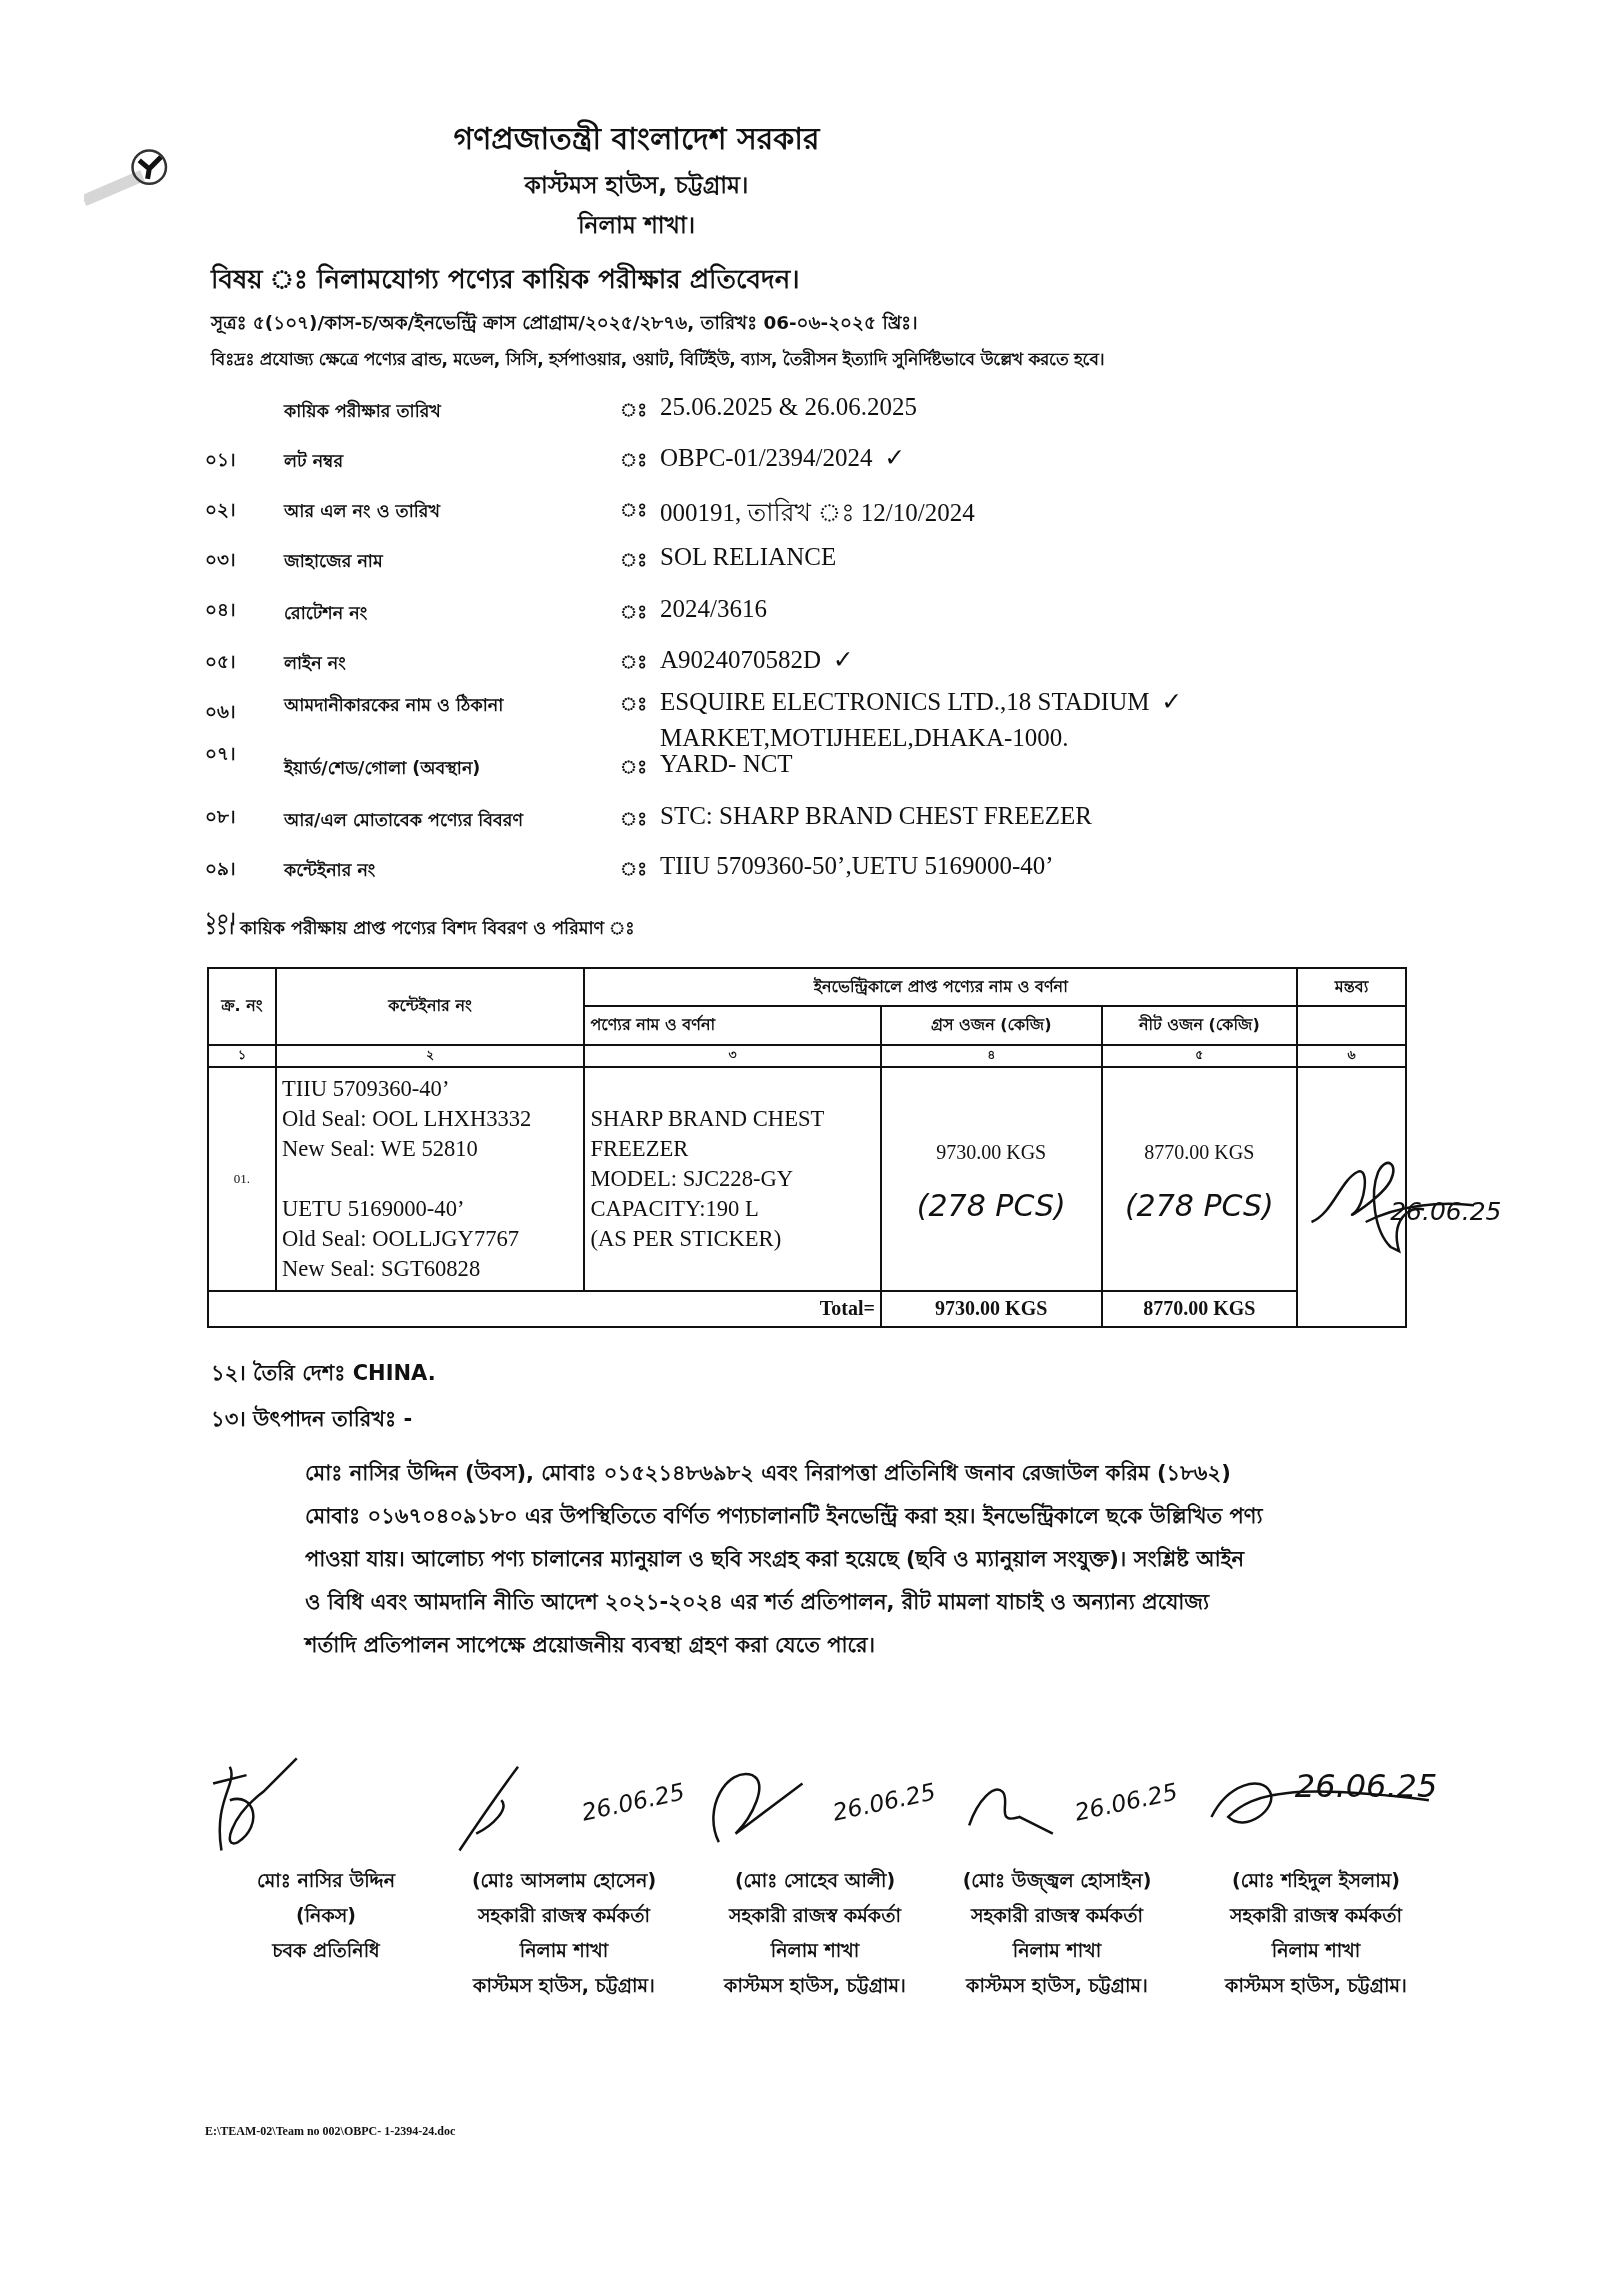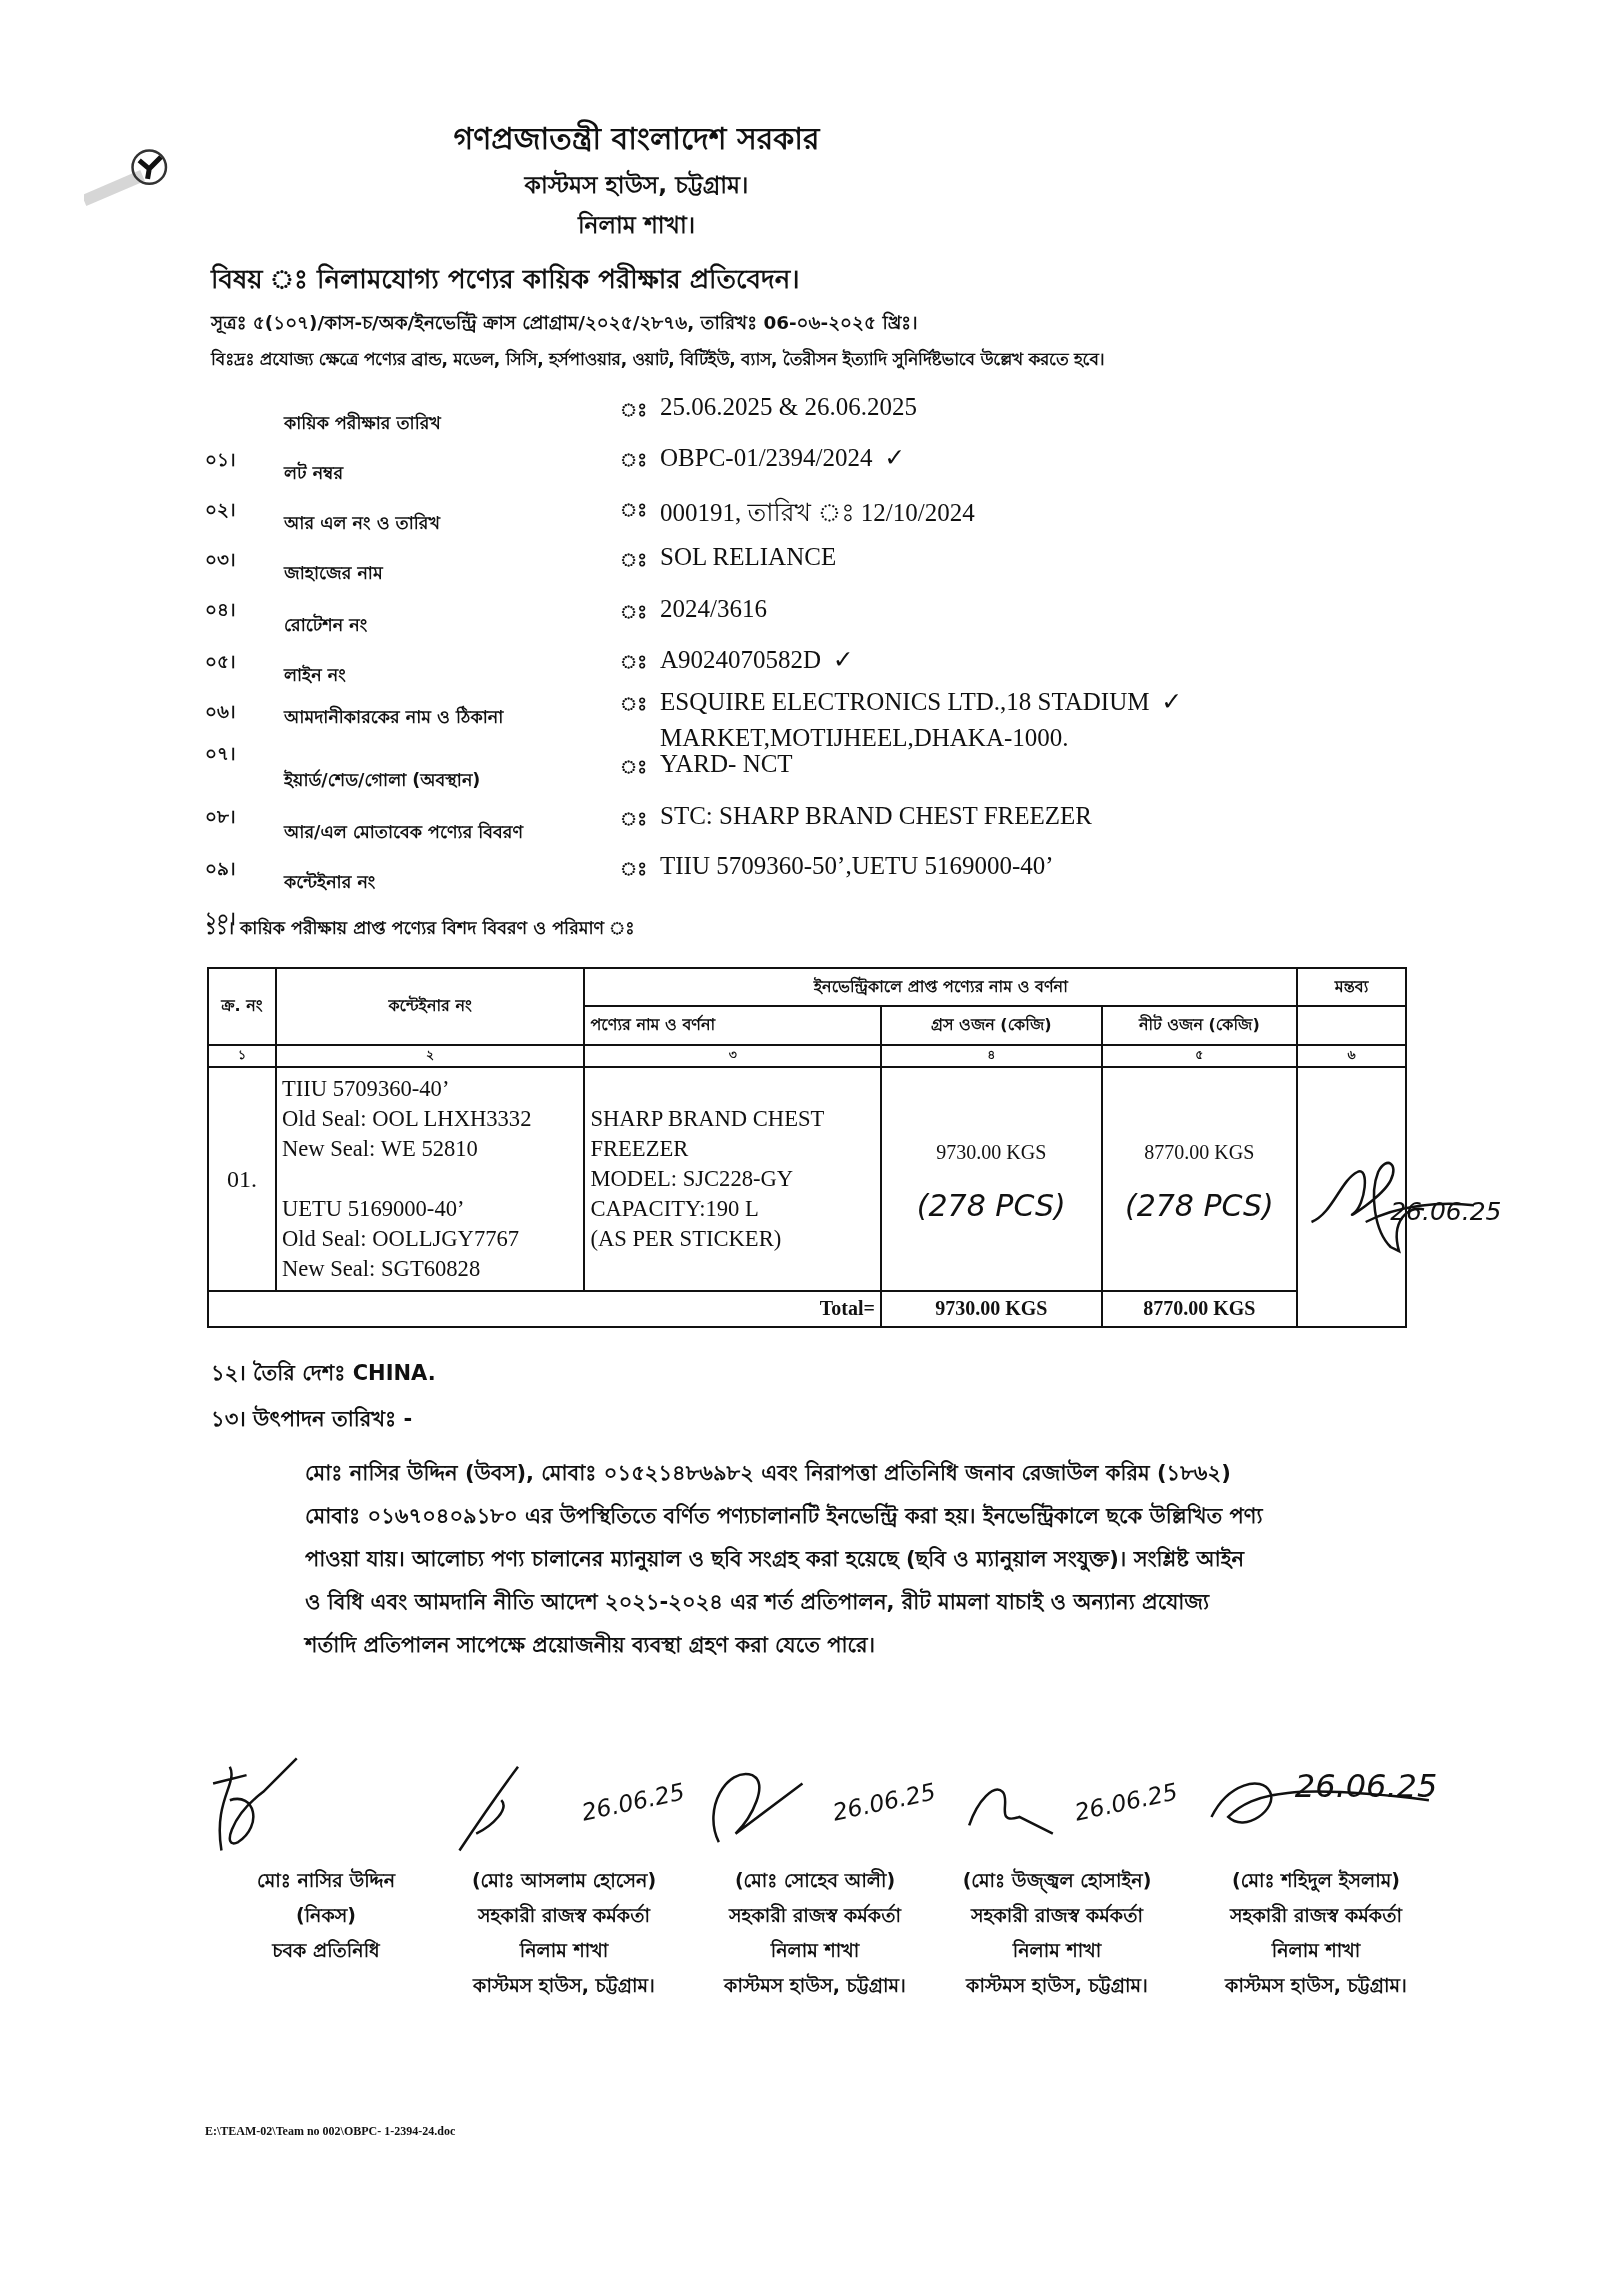--- a/index.html
+++ b/index.html
@@ -13,21 +13,21 @@
   .hdr1 { top: 115px; font-size: 30px; }
   .hdr2 { top: 167px; font-size: 23.4px; }
   .hdr3 { top: 207px; font-size: 23.4px; }
 
   .subject { left: 211px; top: 259px; font-size: 26px; }
   .ref { left: 211px; top: 309px; font-size: 18.4px; }
   .note { left: 211px; top: 346px; font-size: 17px; letter-spacing: -0.3px; }
 
   .fld { left: 205px; width: 1253px; height: 40px; }
   .fld .num { position: absolute; left: 0; top: 5px; font-size: 18.4px; width: 67px; margin-top: 48px; }
-  .fld .lbl { position: absolute; left: 79px; top: 5px; font-size: 17.5px; white-space: nowrap; margin-top: 12px; }
+  .fld .lbl { position: absolute; left: 79px; top: 5px; font-size: 17.5px; white-space: nowrap; }
   .fld .colon { position: absolute; left: 415px; top: 3.3px; font-size: 18.4px; font-weight: bold; }
   .fld .val { position: absolute; left: 455px; top: 0px; font-size: 25px; white-space: nowrap; }
   .fld .val2 { position: absolute; left: 455px; top: 37px; font-size: 25px; white-space: nowrap; }
   .tick { font-family: "DejaVu Sans", sans-serif; font-size: 25px; margin-left: 11.7px; }
 
   .sec11 { left: 205px; top: 915px; font-size: 17.5px; }
 
   table.inv { position: absolute; left: 207px; top: 967px; width: 1200px;
               border-collapse: collapse; border: 2.5px solid #111; }
   table.inv td, table.inv th { border: 2.1px solid #111; padding: 1.7px 5px; vertical-align: middle; }
@@ -162,21 +162,21 @@
   </tr>
   <tr class="idx">
     <td>১</td>
     <td>২</td>
     <td>৩</td>
     <td>৪</td>
     <td>৫</td>
     <td>৬</td>
   </tr>
   <tr class="body">
-    <td class="en" style="text-align:center;font-size:24px">01.</td>
+    <td class="en" style="text-align:center;font-size:13px">01.</td>
     <td class="en">
       <div>TIIU 5709360-40’</div>
       <div>Old Seal: OOL LHXH3332</div>
       <div>New Seal: WE 52810</div>
       <div style="height:30px"></div>
       <div>UETU 5169000-40’</div>
       <div>Old Seal: OOLLJGY7767</div>
       <div>New Seal: SGT60828</div>
     </td>
     <td class="en">

